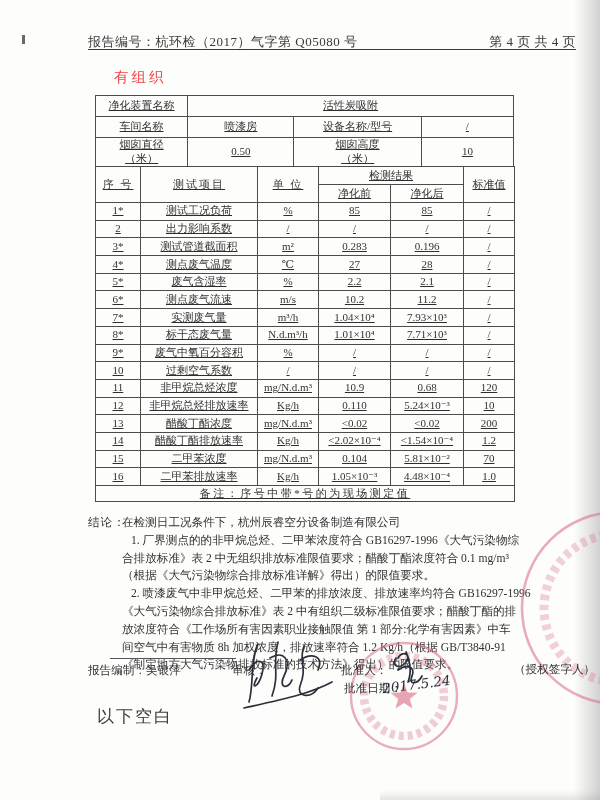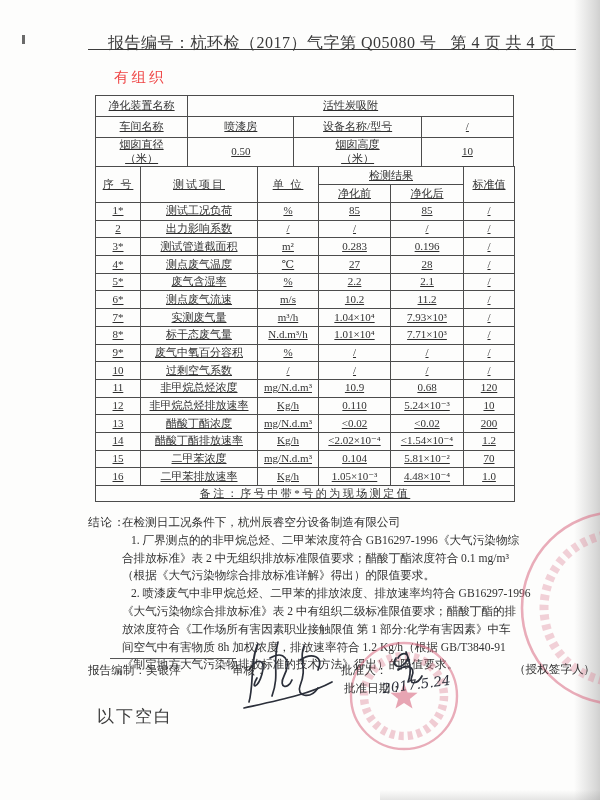--- a/index.html
+++ b/index.html
@@ -4,22 +4,22 @@
 <style>
   html,body{margin:0;padding:0;background:#e9e9e9;}
   .page{
     position:relative;width:600px;height:800px;background:#fdfdfc;overflow:hidden;
     font-family:"Liberation Serif","DejaVu Serif",serif;color:#2e2e2e;
   }
   .shadow-right{position:absolute;top:0;right:0;width:26px;height:100%;
     background:linear-gradient(to right,rgba(120,120,120,0) 0%,rgba(120,120,120,.28) 85%,rgba(120,120,120,.34) 100%);}
   .shadow-bottom{position:absolute;bottom:0;right:0;width:220px;height:10px;
     background:linear-gradient(to bottom,rgba(120,120,120,0),rgba(120,120,120,.18));}
-  .doc-header{position:absolute;left:88px;top:33px;width:488px;display:flex;justify-content:center;
-    font-size:16px;letter-spacing:.5px;color:#3a3a3a;gap:14px;}
+  .doc-header{position:absolute;left:88px;top:33px;width:488px;display:flex;justify-content:space-between;
+    font-size:13px;letter-spacing:.5px;color:#3a3a3a;gap:14px;}
   .doc-header-rule{position:absolute;left:88px;top:49px;width:488px;height:1px;background:#3c3c3c;}
   .margin-tick{position:absolute;left:22px;top:35px;width:3px;height:9px;background:#6a6a6a;}
   .section-title{position:absolute;left:114px;top:68px;font-size:14.5px;font-weight:normal;letter-spacing:3px;color:#ef4444;}
   table{border-collapse:collapse;table-layout:fixed;text-decoration:underline;}
   td,th{border:1px solid #4c4c4c;text-align:center;vertical-align:middle;
     font-size:11px;font-weight:normal;color:#333;padding:0 2px;overflow:hidden;white-space:pre-line;line-height:1.25;}
   .info-table{position:absolute;left:95px;top:95px;width:419px;}
   .info-table tr.r1 td{height:20px;}
   .info-table tr.r2 td{height:20px;}
   .info-table tr.r3 td{height:27px;}

